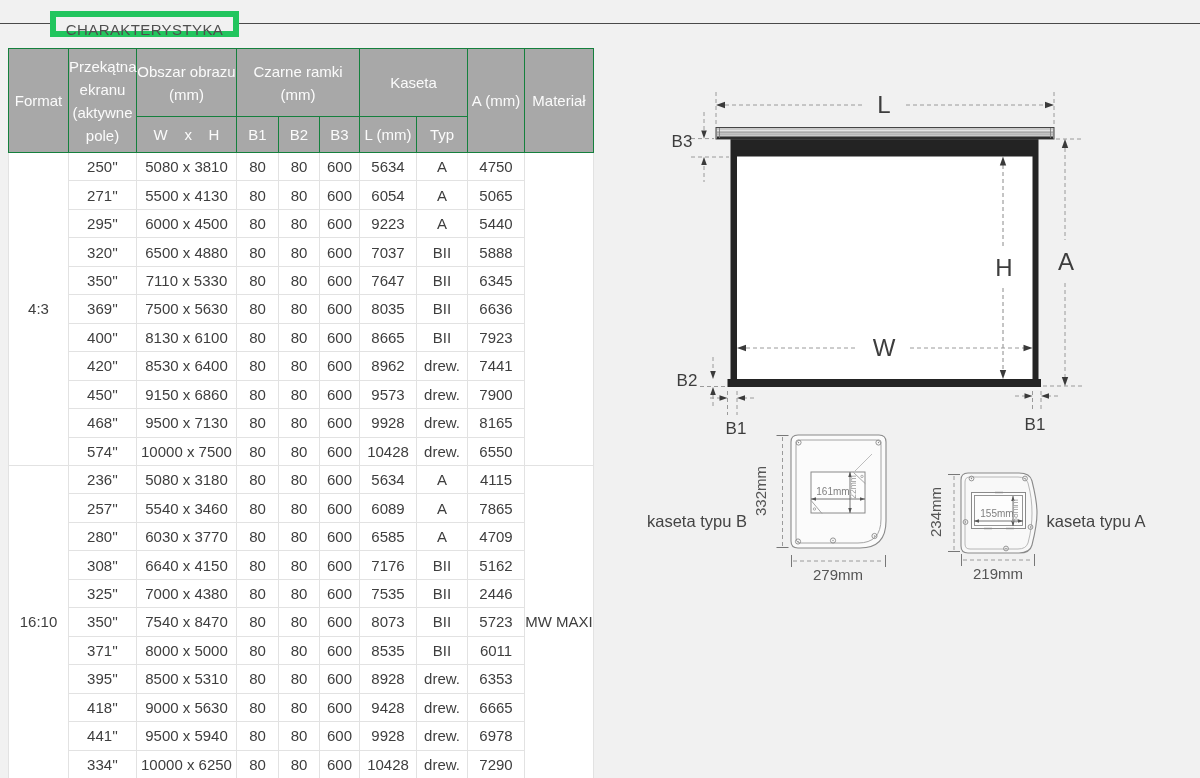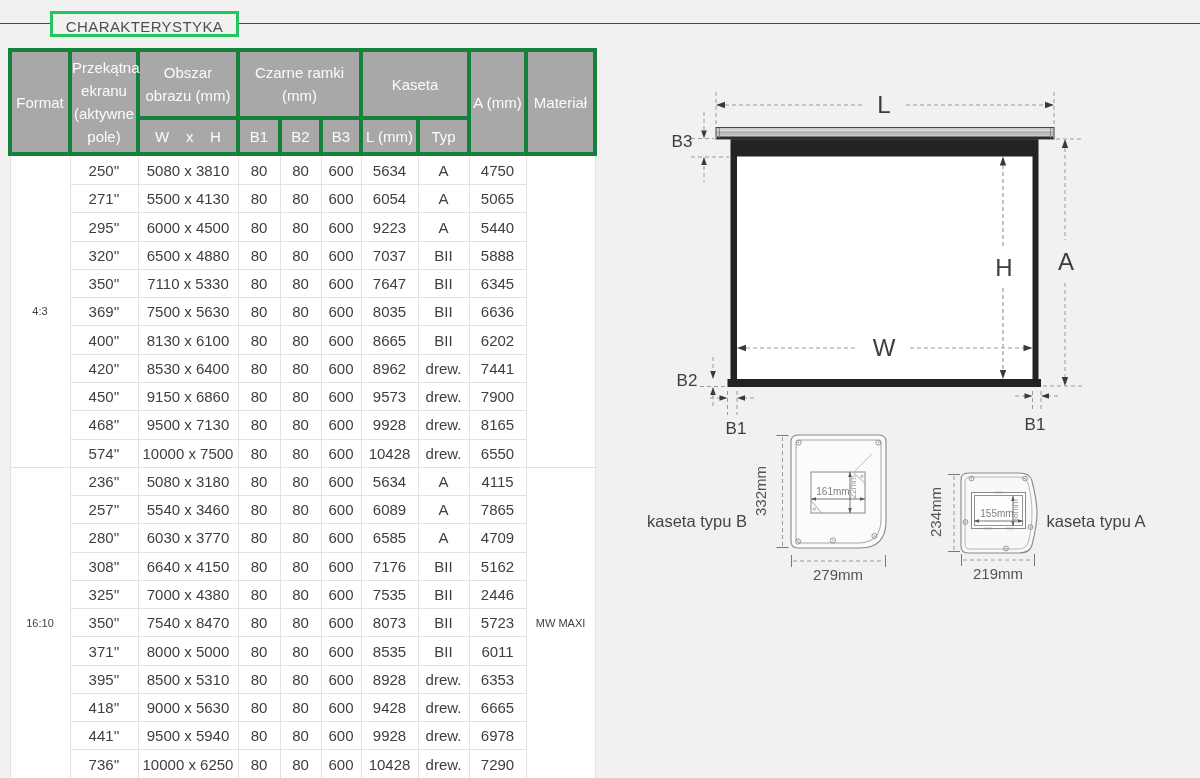--- a/index.html
+++ b/index.html
@@ -3,31 +3,31 @@
 <meta charset="utf-8">
 <title>Charakterystyka</title>
 <style>
 * { margin: 0; padding: 0; box-sizing: border-box; }
 html, body { width: 1200px; height: 778px; overflow: hidden; background: #f1f1f1;
   font-family: "Liberation Sans", sans-serif; }
 #page { position: relative; width: 1200px; height: 778px; }
 #topline { position: absolute; left: 0; top: 23px; width: 1200px; height: 0;
   border-top: 1px solid #4a4a4a; }
 #titlebox { position: absolute; left: 50px; top: 11px; width: 189px; height: 26px;
-  background: #f1f1f1; border: 3px solid #22c55e;
+  background: #f1f1f1; border: 6px solid #22c55e;
   font-size: 15px; letter-spacing: 0.4px; text-align: center; line-height: 25px; color: #4f4f4f; }
 table#spec { position: absolute; left: 8px; top: 48px; width: 585px; height: 731px;
   border-collapse: collapse; table-layout: fixed; }
 #spec th { background: #a8a8a8; color: #fbfbfb; font-weight: normal; font-size: 15px;
-  border: 4px solid #15803d; text-align: center; vertical-align: middle; line-height: 23px; }
+  border: 1px solid #15803d; text-align: center; vertical-align: middle; line-height: 23px; }
 #spec td { background: #fff; color: #3e3e3e; font-size: 15px; border: 1px solid #e2e2e2;
   text-align: center; vertical-align: middle; padding: 0; }
 #spec tr.h1 { height: 68px; }
 #spec tr.h2 { height: 36px; }
-#spec td.fmt, #spec td.mat { font-size: 11px; }
+#spec td.fmt, #spec td.mat { font-size: 15px; }
 </style>
 </head>
 <body>
 <div id="page">
   <div id="topline"></div>
   <div id="titlebox">CHARAKTERYSTYKA</div>
 
   <table id="spec">
     <colgroup>
       <col style="width:60px">
@@ -122,21 +122,21 @@
           <td>6636</td>
         </tr>
 <tr>
           <td>400''</td>
           <td>8130 x 6100</td>
           <td>80</td>
           <td>80</td>
           <td>600</td>
           <td>8665</td>
           <td>BII</td>
-          <td>6202</td>
+          <td>7923</td>
         </tr>
 <tr>
           <td>420''</td>
           <td>8530 x 6400</td>
           <td>80</td>
           <td>80</td>
           <td>600</td>
           <td>8962</td>
           <td>drew.</td>
           <td>7441</td>
@@ -267,21 +267,21 @@
           <td>441''</td>
           <td>9500 x 5940</td>
           <td>80</td>
           <td>80</td>
           <td>600</td>
           <td>9928</td>
           <td>drew.</td>
           <td>6978</td>
         </tr>
 <tr>
-          <td>736''</td>
+          <td>334''</td>
           <td>10000 x 6250</td>
           <td>80</td>
           <td>80</td>
           <td>600</td>
           <td>10428</td>
           <td>drew.</td>
           <td>7290</td>
         </tr>
   </tbody>
     </table>

